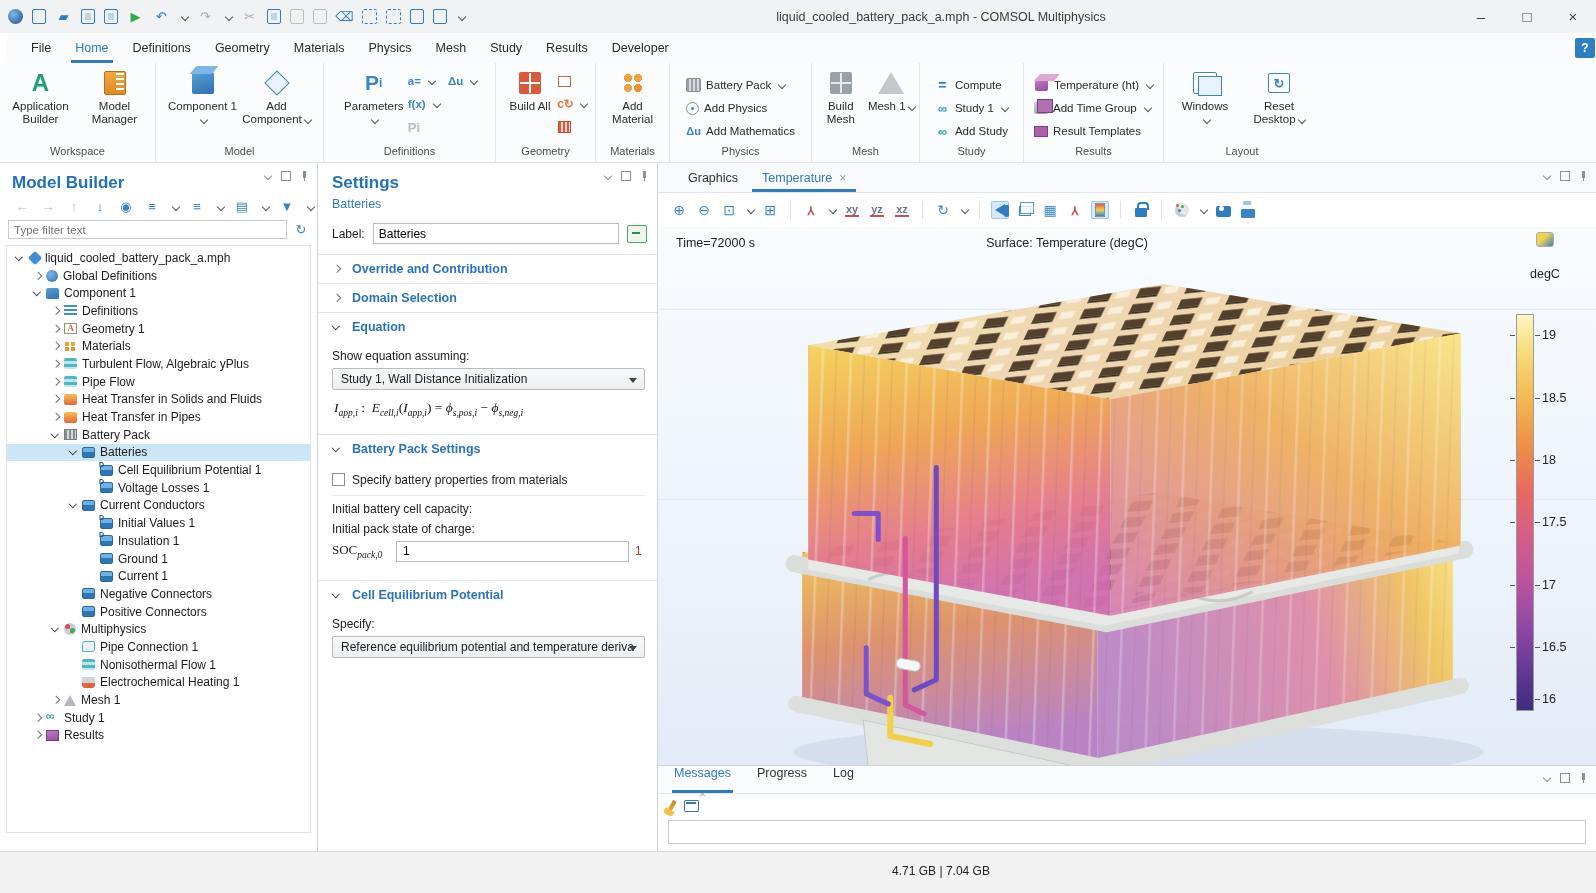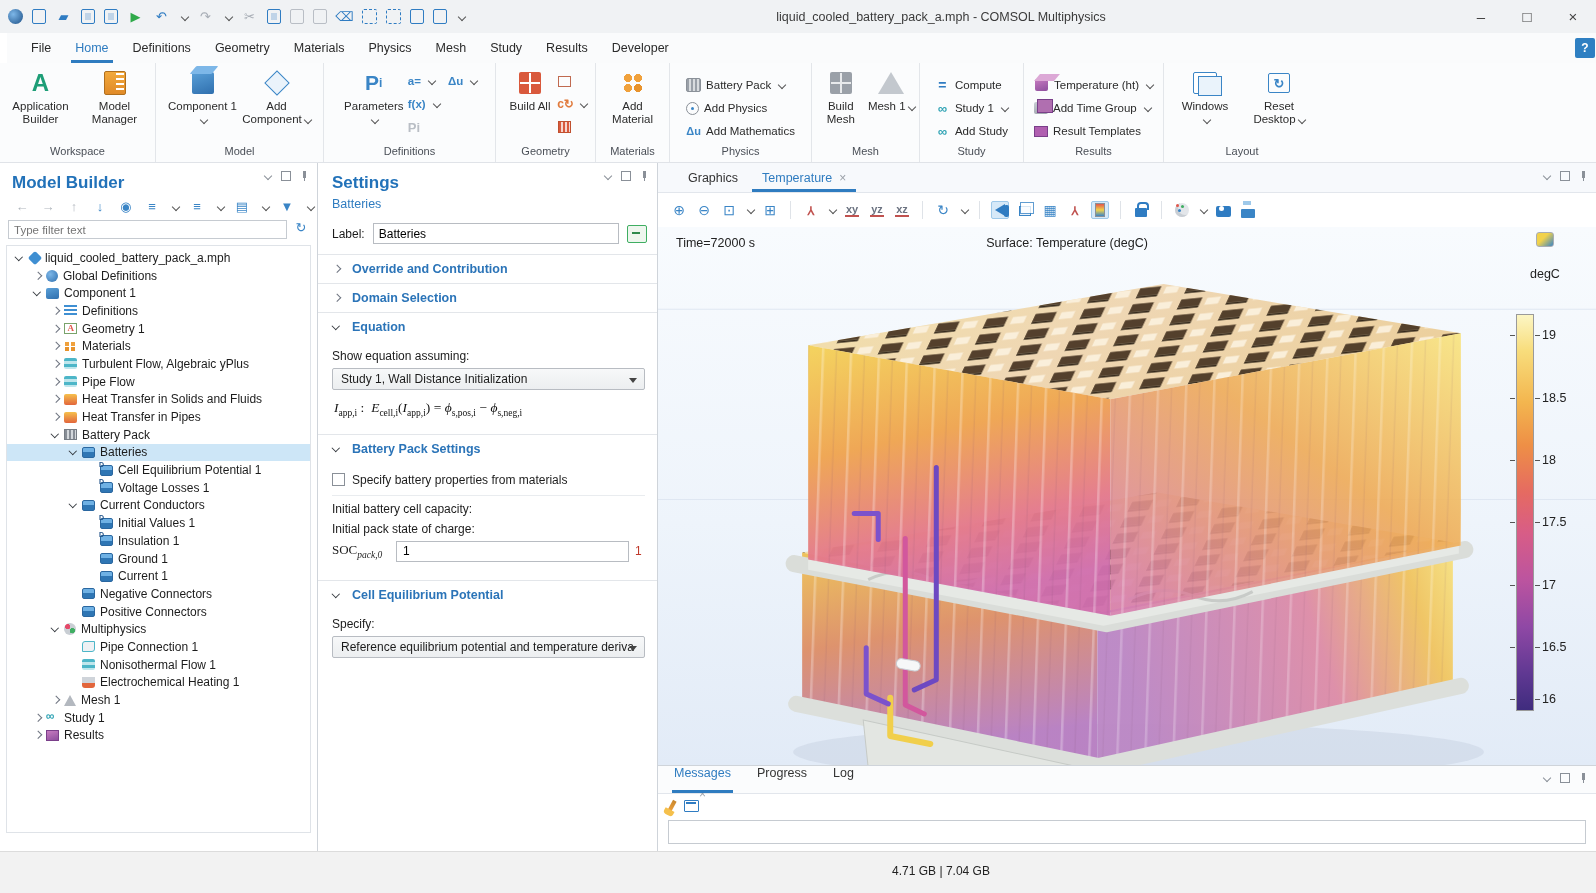--- a/index.html
+++ b/index.html
@@ -90,21 +90,21 @@
   .pc-box { border:1.4px solid #8a9098; }
   .pc-pin::before { content:""; position:absolute; left:4px; top:0; width:3px; height:7px; background:#8a9098; }
   .pc-pin::after { content:""; position:absolute; left:5px; top:7px; width:1px; height:3px; background:#8a9098; }
 
   
   #model-builder { width:318px; height:688px; background:#fff; border-right:1px solid #cfd4da; position:relative; }
   .mb-title { color:#2272b9; font-size:17px; font-weight:600; padding:10px 0 0 12px; }
   .mb-toolbar { display:flex; align-items:center; gap:10px; padding:6px 0 4px 14px; }
   .tbi { font-size:13px; color:#3a85c6; width:16px; text-align:center; }
   .tbi.grey { color:#b0b6bd; }
-  .mb-filter { display:flex; align-items:flex-start; gap:6px; padding:2px 8px 4px 8px; }
+  .mb-filter { display:flex; align-items:center; gap:6px; padding:2px 8px 4px 8px; }
   .mb-filter input { flex:1; height:19px; border:1px solid #c6cbd1; font-size:11.5px; padding:0 5px; color:#555; font-family:"Liberation Sans",sans-serif; }
   .tree { border:1px solid #dfe3e8; margin:2px 6px 0 6px; height:588px; overflow:hidden; padding-top:3px; }
   .trow { height:17.7px; display:flex; align-items:center; white-space:nowrap; }
   .trow.sel { background:#cde6f7; }
   .chev { width:14px; flex:none; position:relative; height:14px; }
   .chev.col::before { content:""; position:absolute; left:4px; top:4px; width:4.5px; height:4.5px; border-right:1.4px solid #707682; border-bottom:1.4px solid #707682; transform:rotate(-45deg); }
   .chev.exp::before { content:""; position:absolute; left:3px; top:3px; width:4.5px; height:4.5px; border-right:1.4px solid #30343a; border-bottom:1.4px solid #30343a; transform:rotate(45deg); }
   .tico { width:13px; height:11px; flex:none; margin:0 5px 0 1px; position:relative; display:inline-block; }
   .tlabel { font-size:12px; }
   .lvl0{padding-left:6px}.lvl1{padding-left:24px}.lvl2{padding-left:42px}.lvl3{padding-left:60px}.lvl4n{padding-left:92px}.lvl3n{padding-left:74px}
@@ -143,21 +143,21 @@
   .lbl-btn::before { content:""; position:absolute; left:4px; top:6px; width:8px; height:2px; background:#2f8a4c; }
   .sect { border-bottom:1px solid #e3e6ea; }
   .sect-head { display:flex; align-items:center; height:28px; padding-left:12px; gap:8px; }
   .sect-head .stxt { color:#2b74b8; font-size:12.5px; font-weight:600; }
   .sect-body { padding:2px 12px 12px 14px; }
   .flabel { font-size:12px; margin:6px 0 5px 0; }
   .dropdown { height:22px; background:linear-gradient(#f7f8f9,#eceef0); border:1px solid #b8bcc2; border-radius:2px; display:flex; align-items:center; padding:0 20px 0 8px; font-size:12px; position:relative; overflow:hidden; white-space:nowrap; }
   .dropdown::after { content:""; position:absolute; right:7px; top:9px; border-left:4px solid transparent; border-right:4px solid transparent; border-top:5px solid #444; }
   .formula { font-family:"Liberation Serif",serif; font-size:13.5px; padding:10px 0 4px 2px; color:#111; }
   .formula i { font-style:italic; }
-  .formula sub { font-size:9.5px; }
+  .formula sub { font-size:9.5px; font-style:italic; }
   .chk-row { display:flex; align-items:center; gap:7px; padding:8px 0 8px 0; border-bottom:1px solid #e9ecef; }
   .chk { width:13px; height:13px; border:1px solid #8a9098; background:#fff; flex:none; }
   .chk-lab { font-size:12px; }
   .field-row { display:flex; align-items:center; gap:6px; margin:3px 0 6px 0; }
   .fsym { width:58px; font-family:"Liberation Serif",serif; font-size:13px; font-style:italic; flex:none; }
   .fsym sub { font-size:9.5px; }
   .fsym .rm { font-style:normal; }
   .field-row input { flex:1; height:21px; border:1px solid #b8bcc2; padding:0 6px; font-size:12px; font-family:"Liberation Sans",sans-serif; }
   .funit { width:10px; font-size:12px; text-align:left; }
 

